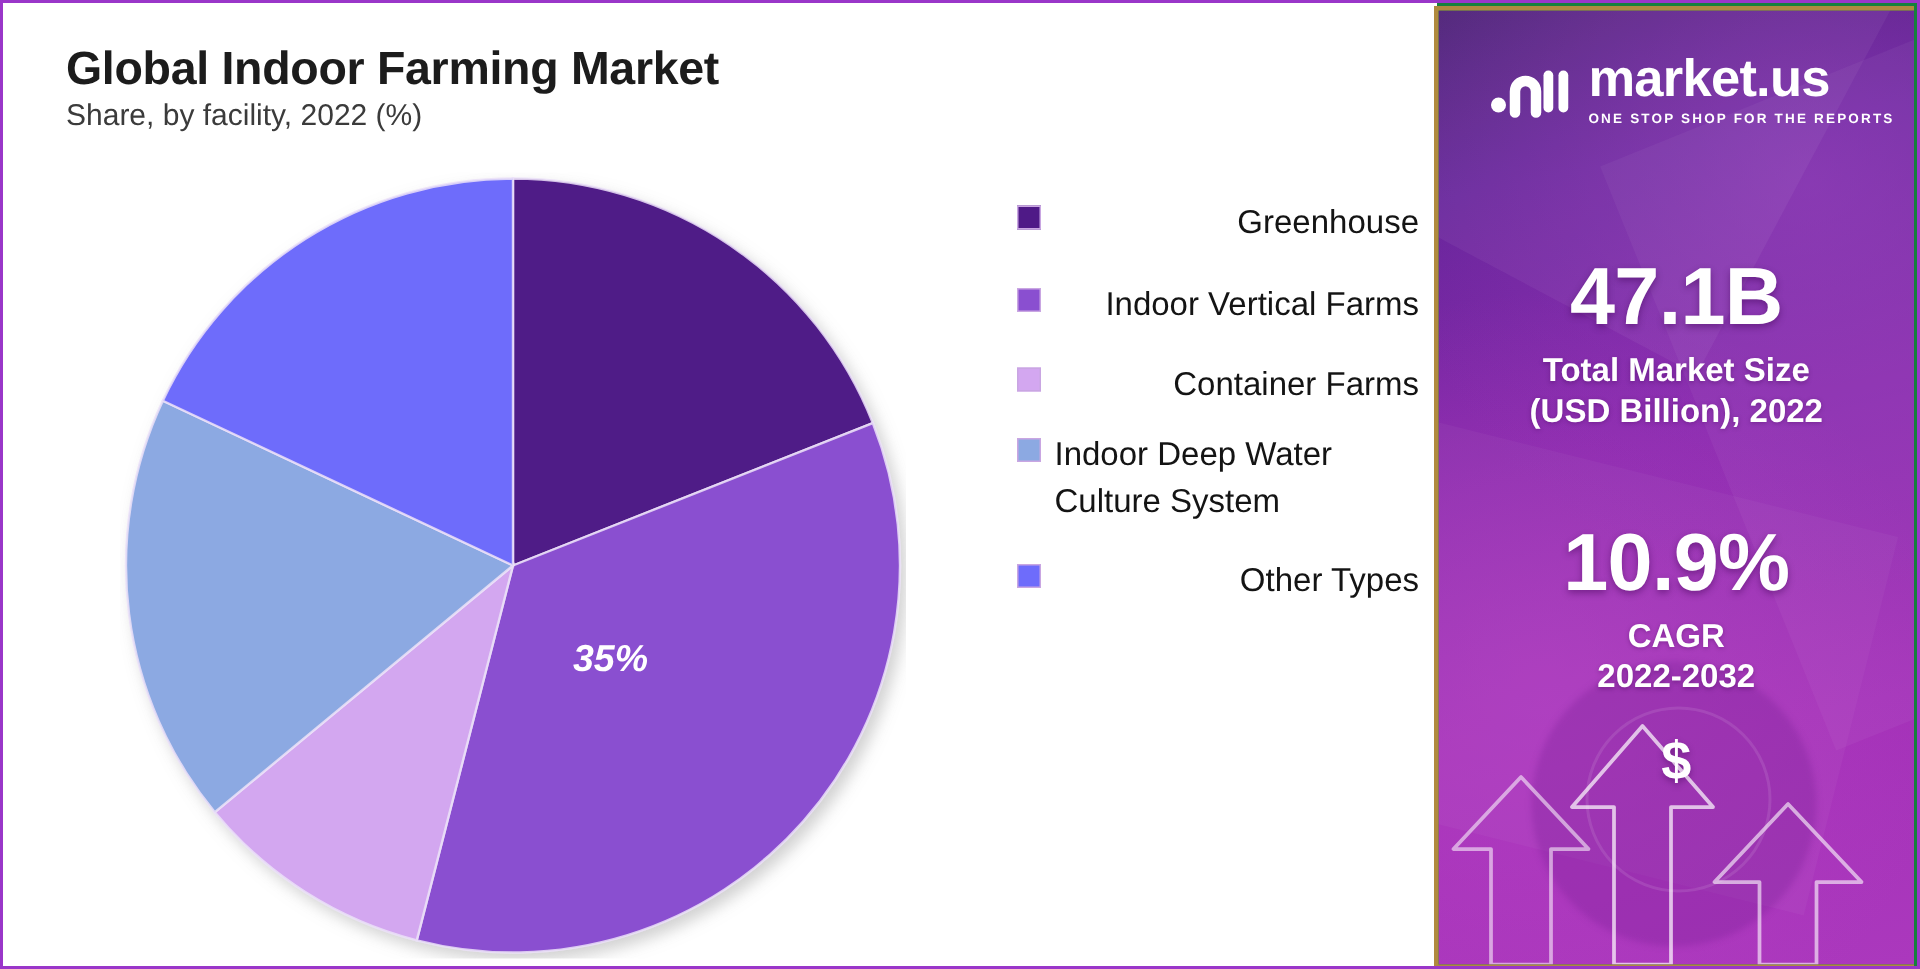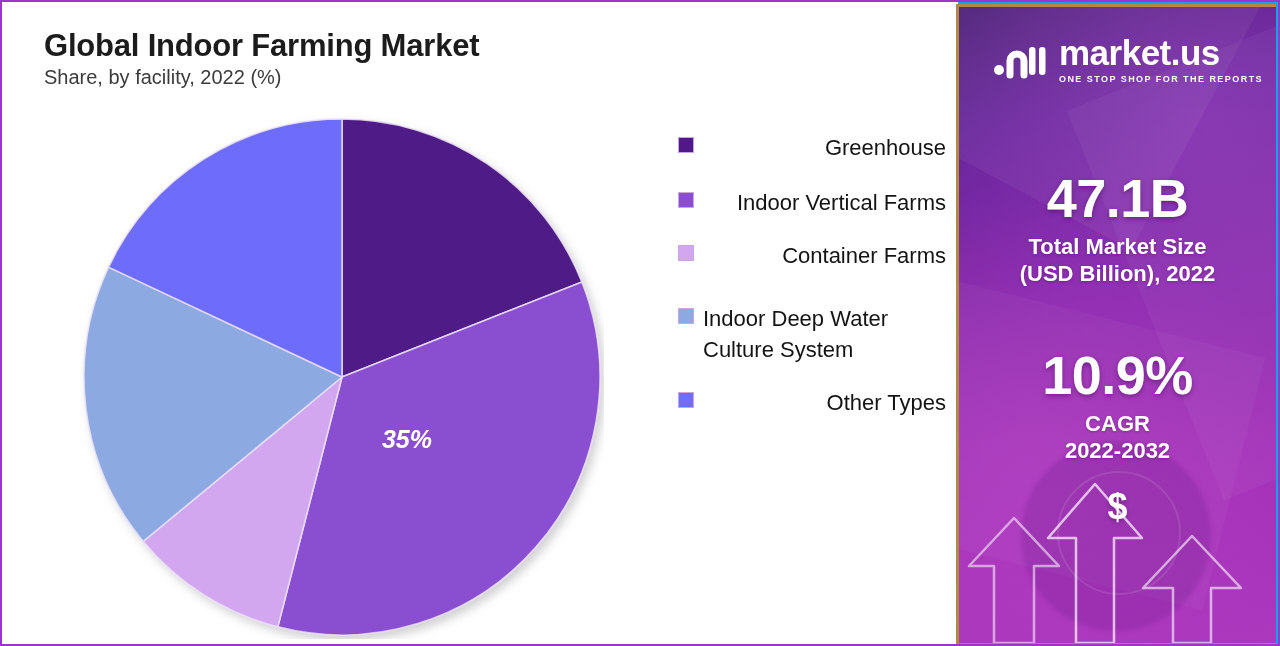--- a/index.html
+++ b/index.html
@@ -13,21 +13,21 @@
     font-family: "Liberation Sans", sans-serif;
     overflow: hidden;
   }
 
   #infographic {
     position: relative;
     width: 1280px;
     height: 646px;
     box-sizing: border-box;
     border: 2px solid #9a36c9;
-    background: #0ea5e9;
+    background: #15803d;
     overflow: hidden;
   }
 
   
   #left-panel {
     position: absolute;
     left: 0;
     top: 0;
     width: 956px;
     height: 642px;
@@ -280,21 +280,21 @@
 
     <div id="legend">
       <div class="legend-item">
         <span class="legend-swatch" style="background:#4f1a87"></span>
         <span class="legend-label">Greenhouse</span>
       </div>
       <div class="legend-item" style="margin-bottom:22px">
         <span class="legend-swatch" style="background:#8a4fd0"></span>
         <span class="legend-label">Indoor Vertical Farms</span>
       </div>
-      <div class="legend-item" style="margin-bottom:32px">
+      <div class="legend-item" style="margin-bottom:16px">
         <span class="legend-swatch" style="background:#d3a7f0"></span>
         <span class="legend-label">Container Farms</span>
       </div>
       <div class="legend-item" style="margin-bottom:22px">
         <span class="legend-swatch" style="background:#8ca9e2"></span>
         <span class="legend-label">Indoor Deep Water Culture System</span>
       </div>
       <div class="legend-item" style="margin-bottom:0">
         <span class="legend-swatch" style="background:#6e6cfb"></span>
         <span class="legend-label">Other Types</span>

